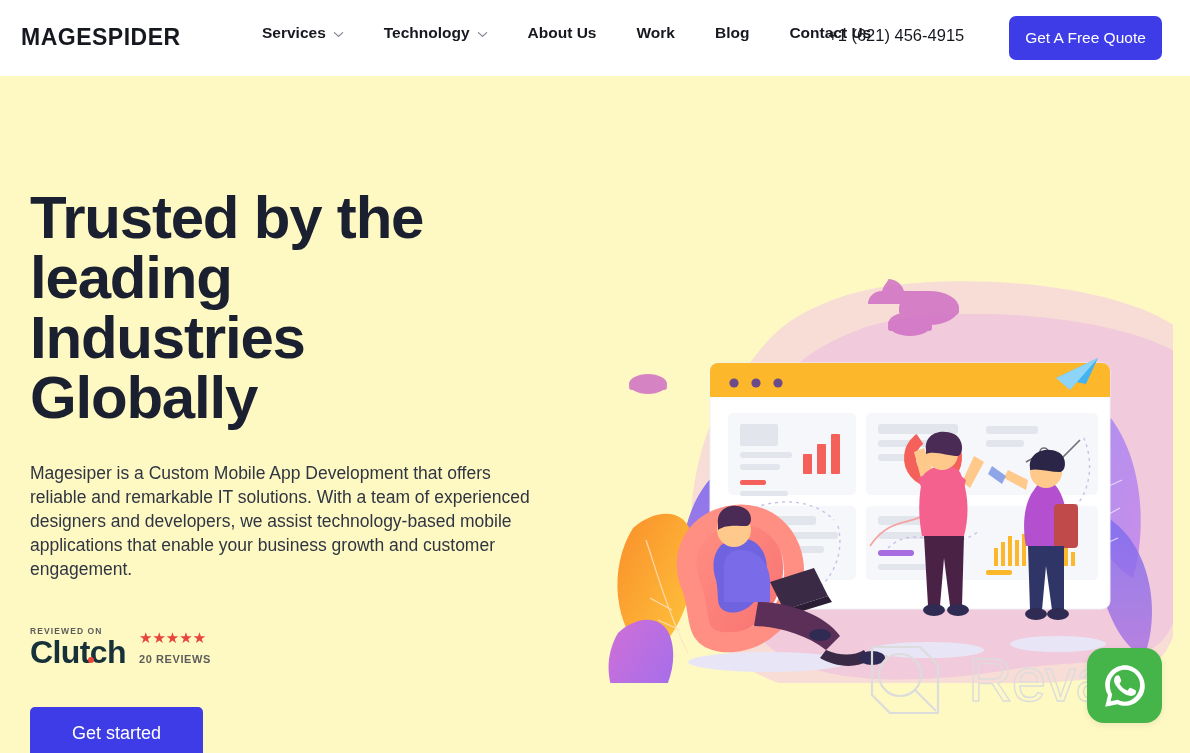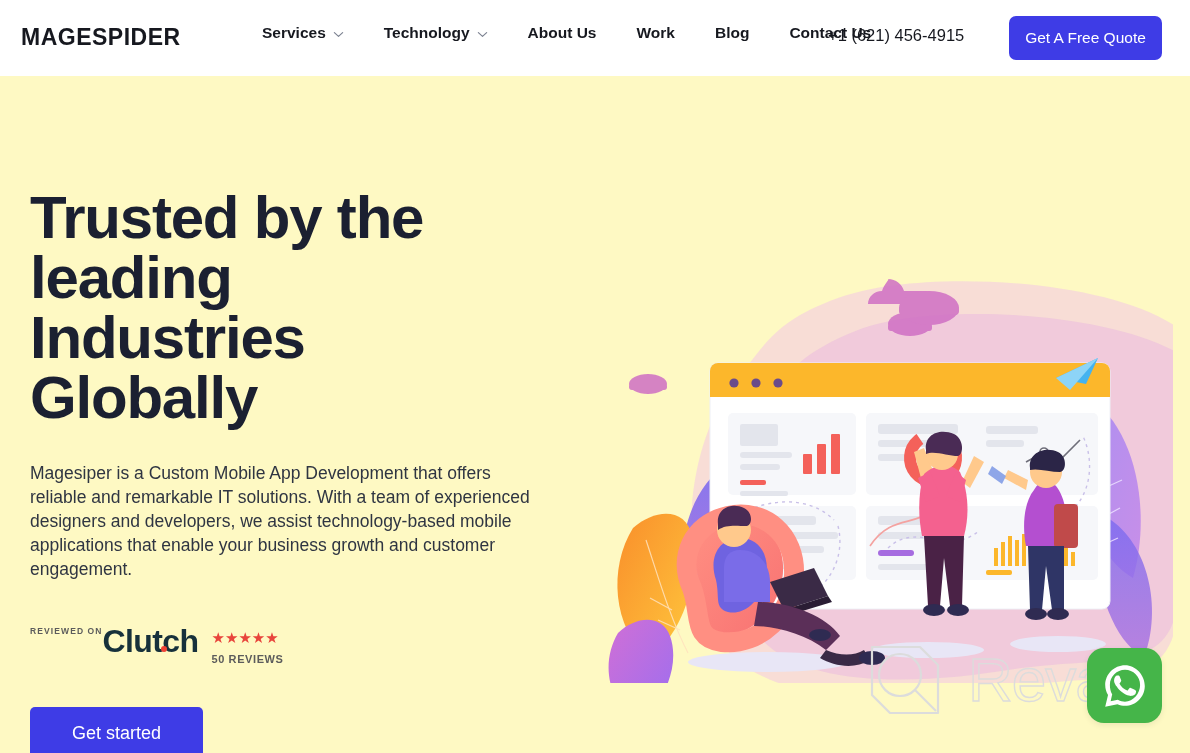--- a/index.html
+++ b/index.html
@@ -61,21 +61,21 @@
     margin-top: 33px;
     font-size: 17.5px; line-height: 24px; color: #2f3542;
     max-width: 515px; font-weight: 400;
   }
 
   
   .clutch {
     position: absolute; left: 30px; top: 626px;
     display: flex; align-items: flex-start;
   }
-  .clutch-left { display: flex; flex-direction: row; }
+  .clutch-left { display: flex; flex-direction: column; }
   .reviewed-on {
     font-size: 8.5px; font-weight: 700; letter-spacing: 1.1px;
     color: #5c5c5c; line-height: 11px;
   }
   .clutch-word {
     font-size: 32px; font-weight: 700; color: #17313b;
     line-height: 30px; letter-spacing: -0.6px; position: relative;
   }
   .clutch-dot {
     position: absolute; width: 6px; height: 6px; border-radius: 50%;
@@ -185,21 +185,21 @@
   <div class="clutch">
     <div class="clutch-left">
       <div class="reviewed-on">REVIEWED ON</div>
       <div class="clutch-word">
         <span>Clutch</span>
         <span class="clutch-dot"></span>
       </div>
     </div>
     <div class="clutch-right">
       <div class="stars">★★★★★</div>
-      <div class="reviews-count">50 REVIEWS</div>
+      <div class="reviews-count">20 REVIEWS</div>
     </div>
   </div>
 
   <button class="get-started">Get started</button>
 
   <div class="illus">
     <svg width="585" height="425" viewBox="0 0 585 425">
       <defs>
         <linearGradient id="lvOr" x1="0" y1="0" x2="1" y2="1">
           <stop offset="0" stop-color="#f98e2b"></stop>

